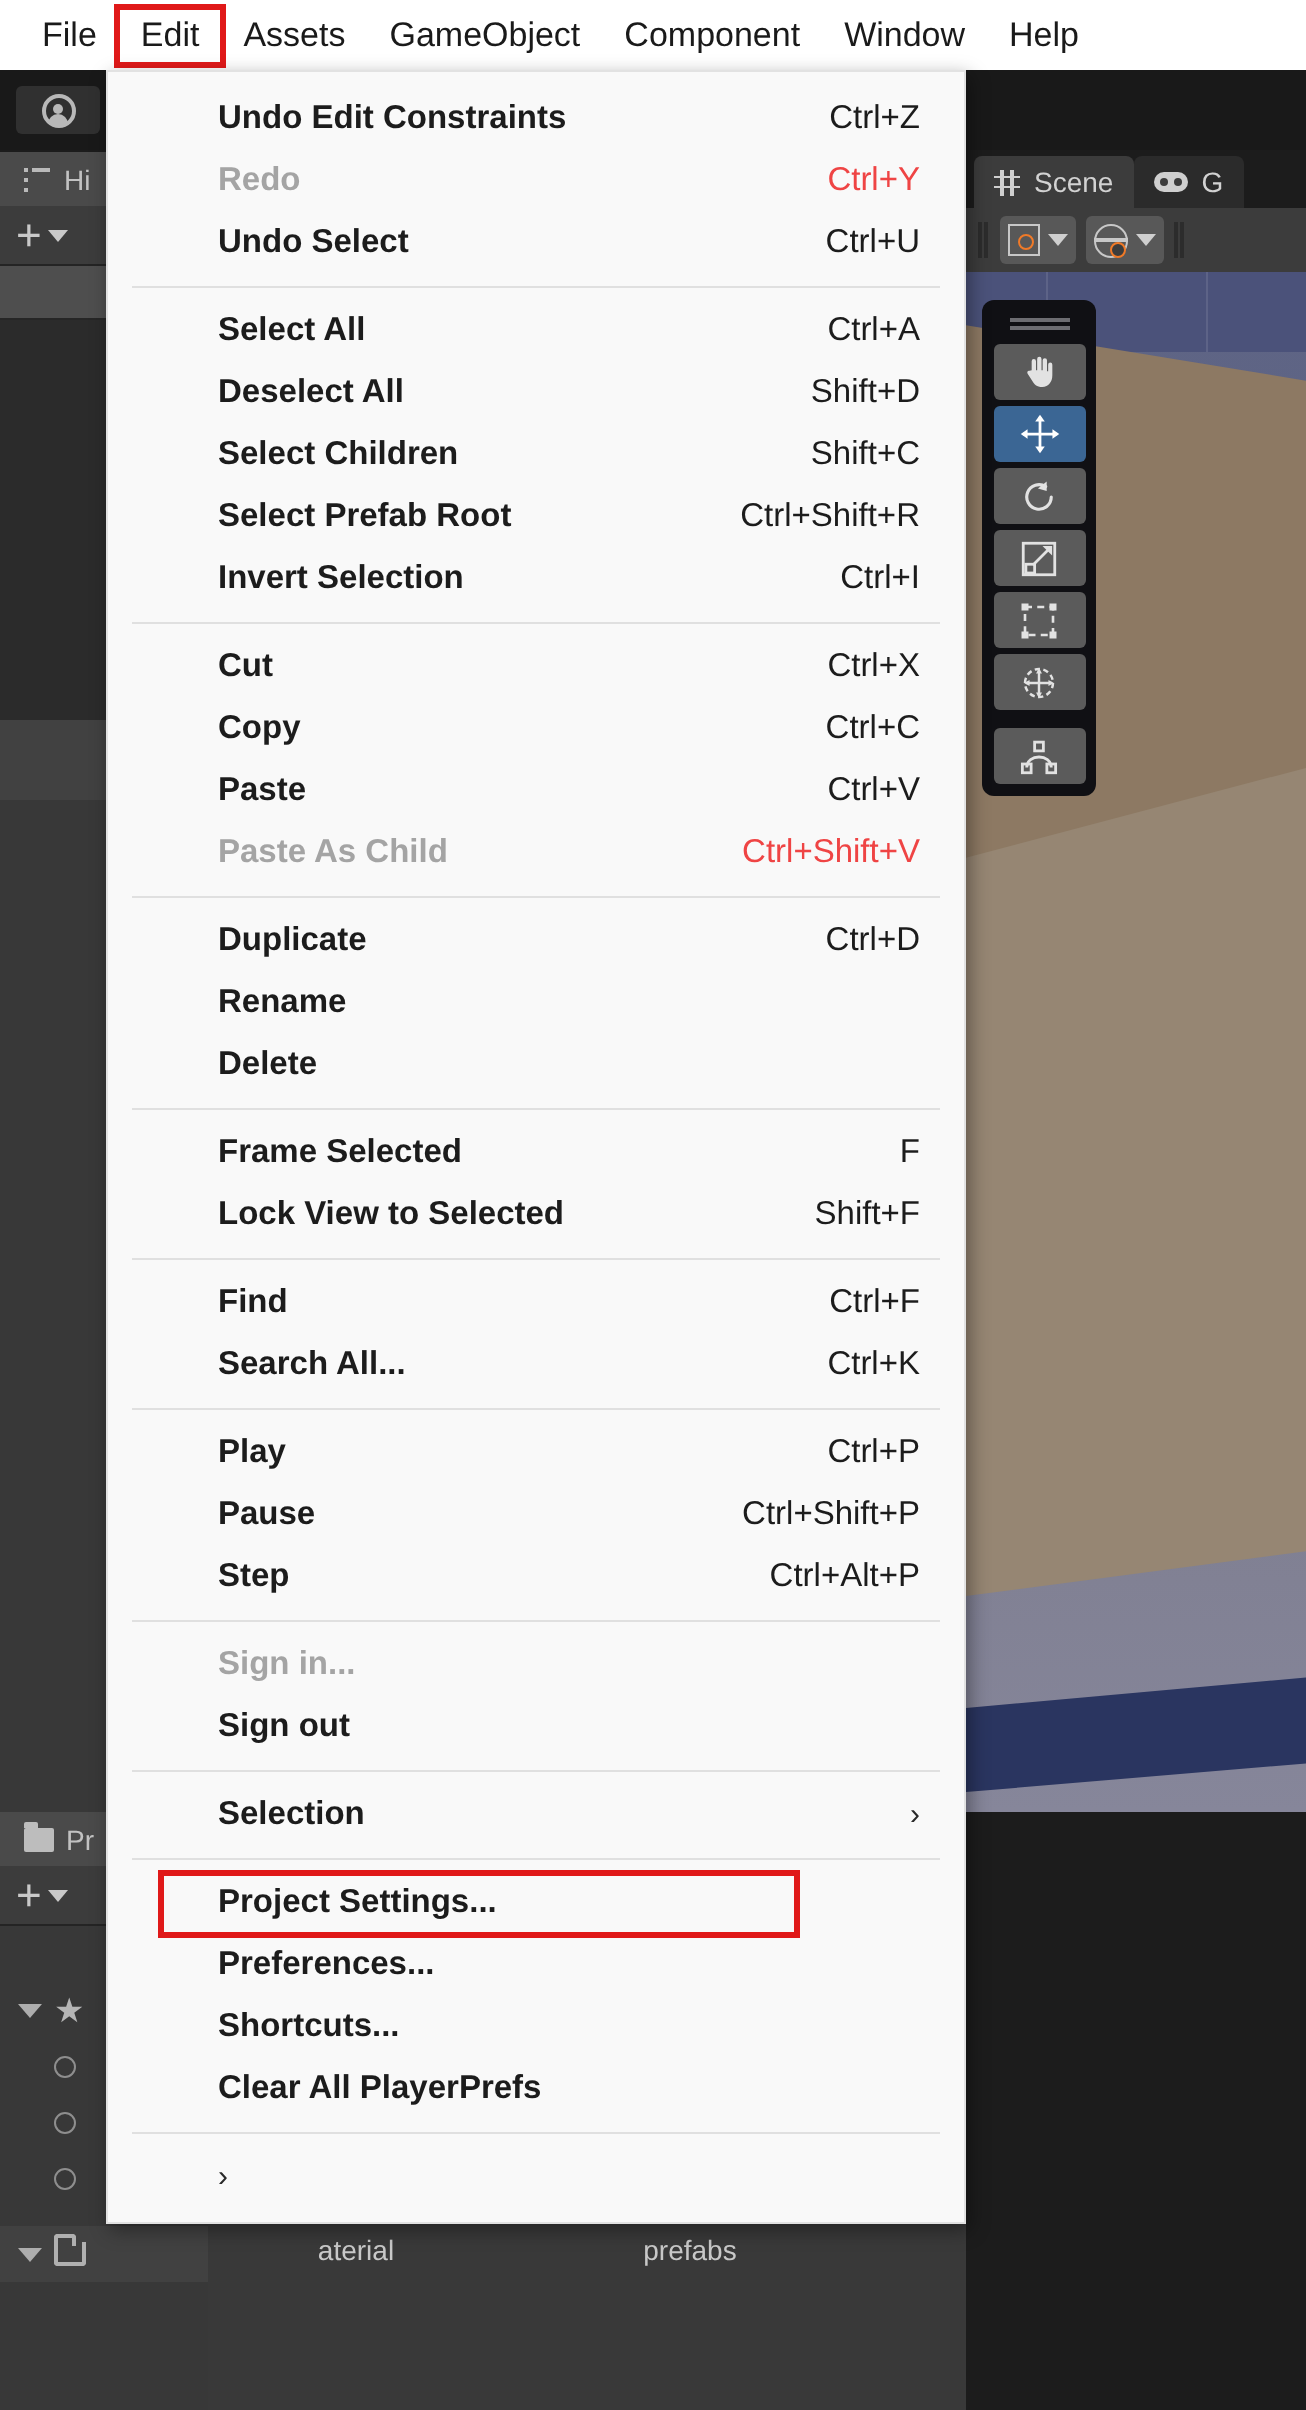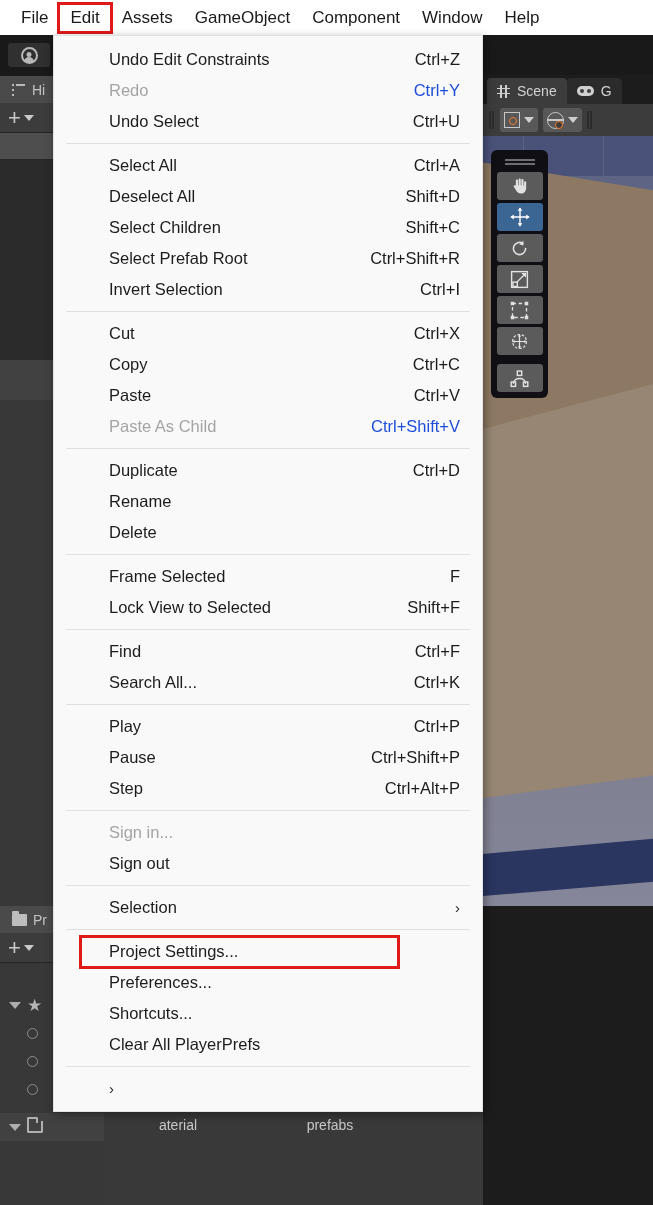--- a/index.html
+++ b/index.html
@@ -98,21 +98,21 @@
     border-radius:0 0 2px 2px;position:relative;
   }
   .folder-open-icon::before{content:"";position:absolute;left:-2px;top:-4px;width:7px;height:4px;border:2px solid #b0b0b0;border-bottom:none;border-radius:2px 2px 0 0;}
   .tree-arrow { width:0;height:0;border-left:6px solid transparent;border-right:6px solid transparent;border-top:7px solid #adadad; }
   .star-icon { color:#b5b5b5; font-size:17px; line-height:17px; }
   .proj-tree-row { height:28px; display:flex; align-items:center; gap:6px; padding-left:9px; color:#c4c4c4; font-size:13px; }
   .circle-bullet { width:11px;height:11px;border:1.5px solid #8e8e8e;border-radius:50%; margin-left:18px; }
 
   .proj-content { position:absolute; left:104px; top:27px; right:0; bottom:0; background:#383838; }
   .proj-breadcrumb { height:28px; background:#3a3a3a; border-bottom:1px solid #282828; }
-  .proj-grid { position:absolute; left:0; top:28px; right:0; bottom:0; background:#393939; display:flex; gap:52px; padding:30px 0 0 24px; }
+  .proj-grid { position:absolute; left:0; top:28px; right:0; bottom:0; background:#393939; display:flex; gap:67px; padding:30px 0 0 24px; }
   .asset-cell { width:100px; text-align:center; }
   .asset-folder {
     width:82px; height:62px; margin:0 auto 6px auto; background:#c3c3c3; border-radius:3px; position:relative;
   }
   .asset-folder::before{
     content:""; position:absolute; left:0; top:-10px; width:38px; height:12px;
     background:#c3c3c3; border-radius:3px 6px 0 0;
   }
   .asset-label { color:#c8c8c8; font-size:14px; }
 
@@ -196,23 +196,23 @@
     box-shadow:2px 3px 9px rgba(0,0,0,0.38);
     padding:8px 0 7px 0;
     z-index:60;
   }
   .mi {
     height:31px; display:flex; align-items:center;
     padding:0 22px 0 55px; position:relative;
     font-size:16.5px; color:#1c1c1c; white-space:nowrap;
   }
   .mi.disabled { color:#a4a4a4; }
-  .mi .mi-label { flex:1; }
+  .mi .mi-label { flex:1;font-weight:bold; }
   .mi .mi-shortcut { color:#1c1c1c; font-size:16.5px; }
-  .mi.disabled .mi-shortcut { color:#1d4ed8; }
+  .mi.disabled .mi-shortcut { color:#ef4444; }
   .mi .mi-arrow { color:#2a2a2a; font-size:15px; }
   .mi.highlighted::after {
     content:""; position:absolute; left:25px; right:82px; top:-1px; bottom:-2px;
     border:3px solid #e01919; pointer-events:none;
   }
   .menu-sep { height:1px; background:#e0e0e0; margin:6px 12px 6px 12px; }
 </style>
 </head>
 <body>
 

